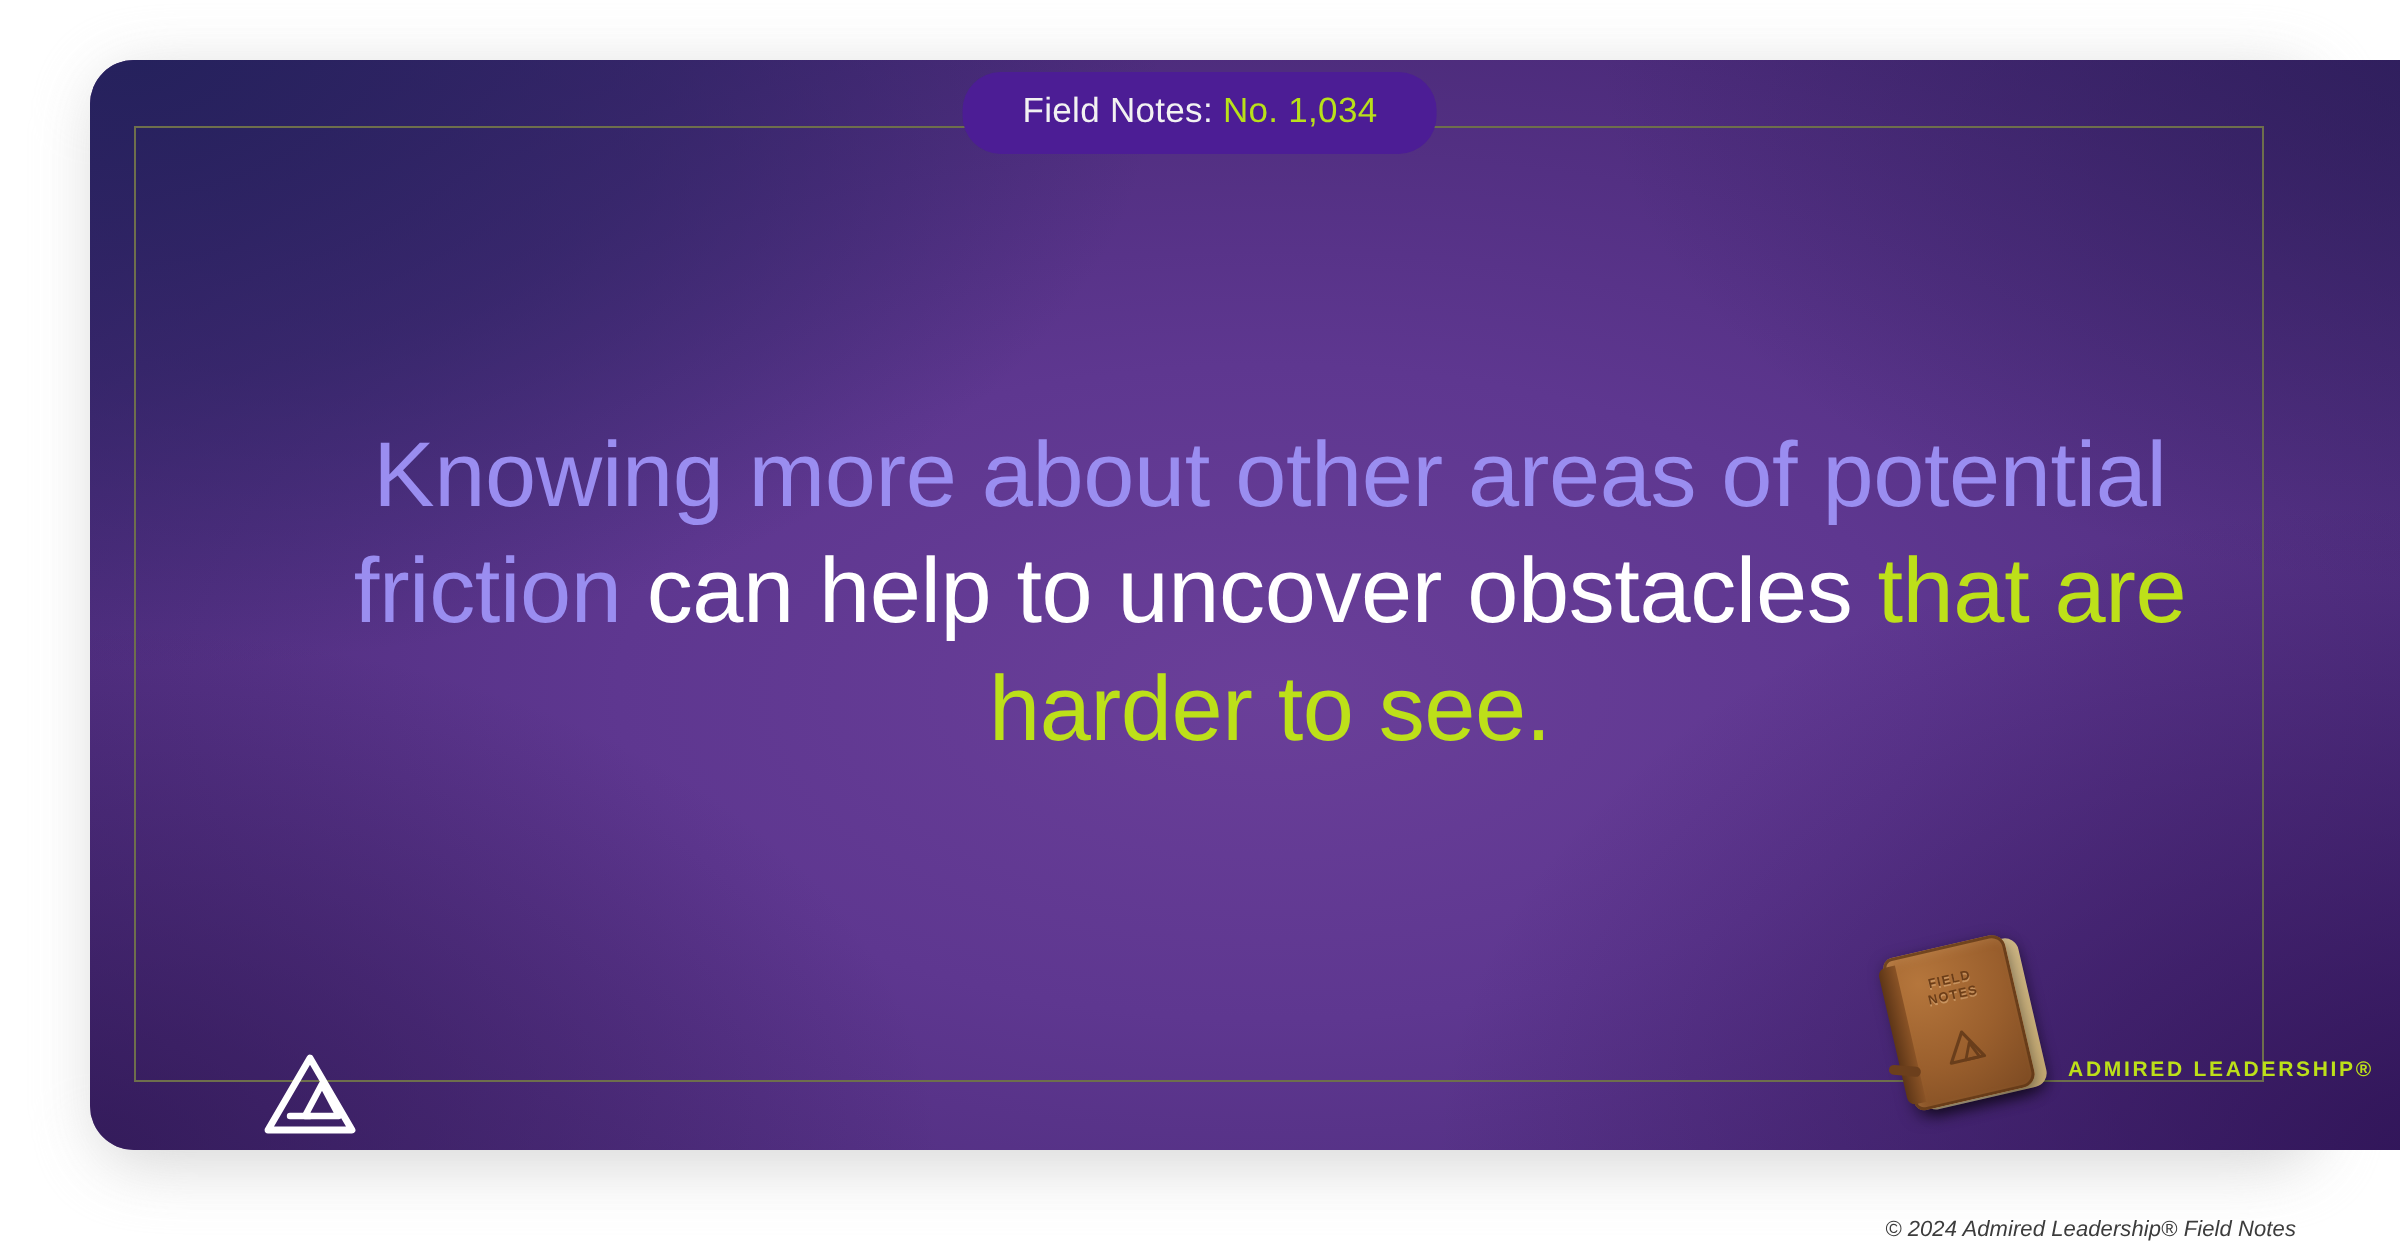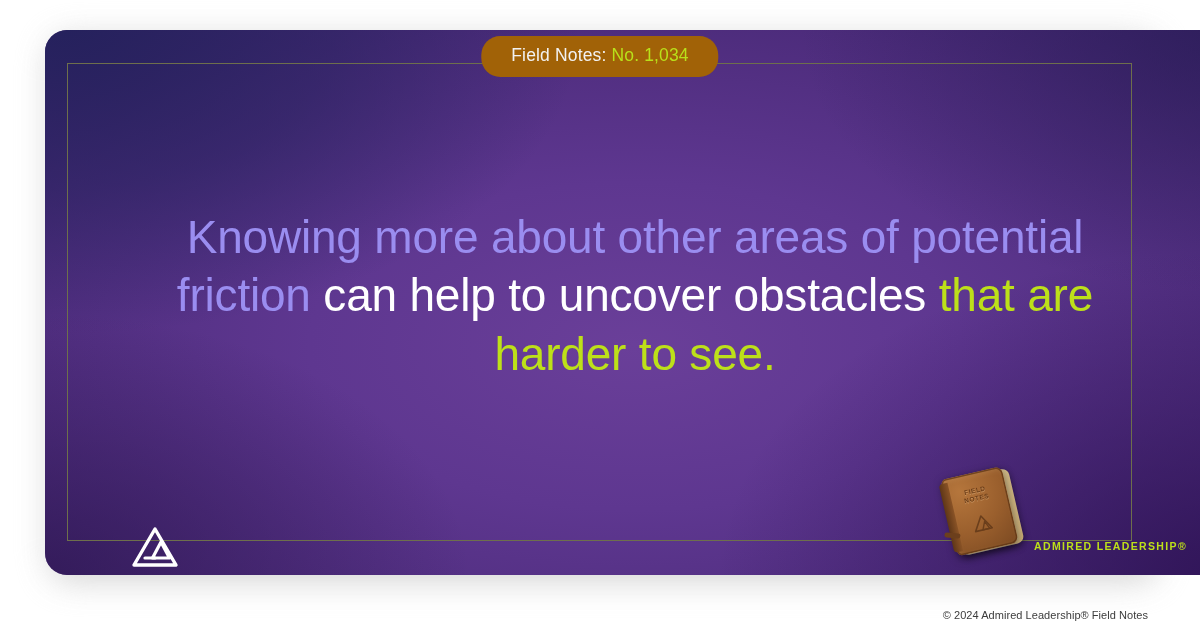--- a/index.html
+++ b/index.html
@@ -64,21 +64,21 @@
     width:1065px; height:478px;
     border:1px solid #6e6f4c;
     pointer-events:none;
   }
 
   
   .badge {
     position:absolute;
     left:50%; top:36px;
     transform:translateX(-50%);
-    background:#a16207;
+    background:#4c1d95;
     border-radius:19px;
     padding:11px 30px 12px;
     font-size:17.5px;
     letter-spacing:.15px;
     white-space:nowrap;
     z-index:5;
     line-height:1;
   }
   .badge .b-label { color:#f2f2f2; }
   .badge .b-number { color:#b9e01a; }
@@ -175,40 +175,41 @@
     width:20px; height:18px;
     opacity:.8;
   }
 
   .word-mark{ padding-bottom:4px; }
   .wm-kicker{
     color:#bde019;
     font-size:10.5px;
     font-weight:bold;
     letter-spacing:1.35px;
-    margin-bottom:1px;
+    margin-bottom:12px;
     white-space:nowrap;
   }
   .wm-title{
     font-family:"Liberation Serif", serif;
     color:#a99df3;
     font-size:35px;
     line-height:1;
     letter-spacing:.3px;
     white-space:nowrap;
   }
 
   
   .copyright{
     position:absolute;
     right:52px; bottom:7px;
     color:#3c3c3c;
     font-size:11px;
     letter-spacing:.05px;
     white-space:nowrap;
+    font-style:italic;
   }
 </style>
 </head>
 <body>
 
 <div id="stage">
 
   <div class="card-shadow"></div>
 
   <div class="card">

